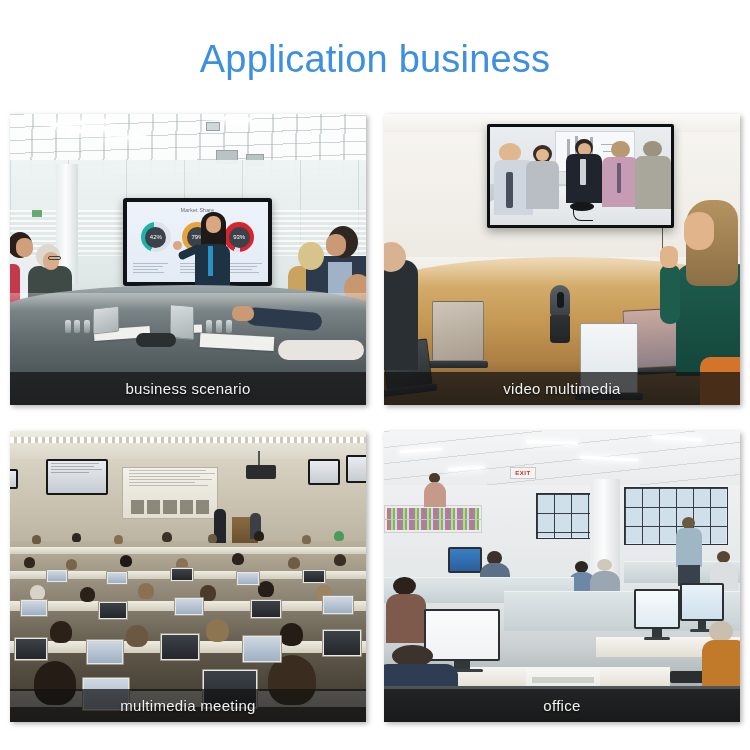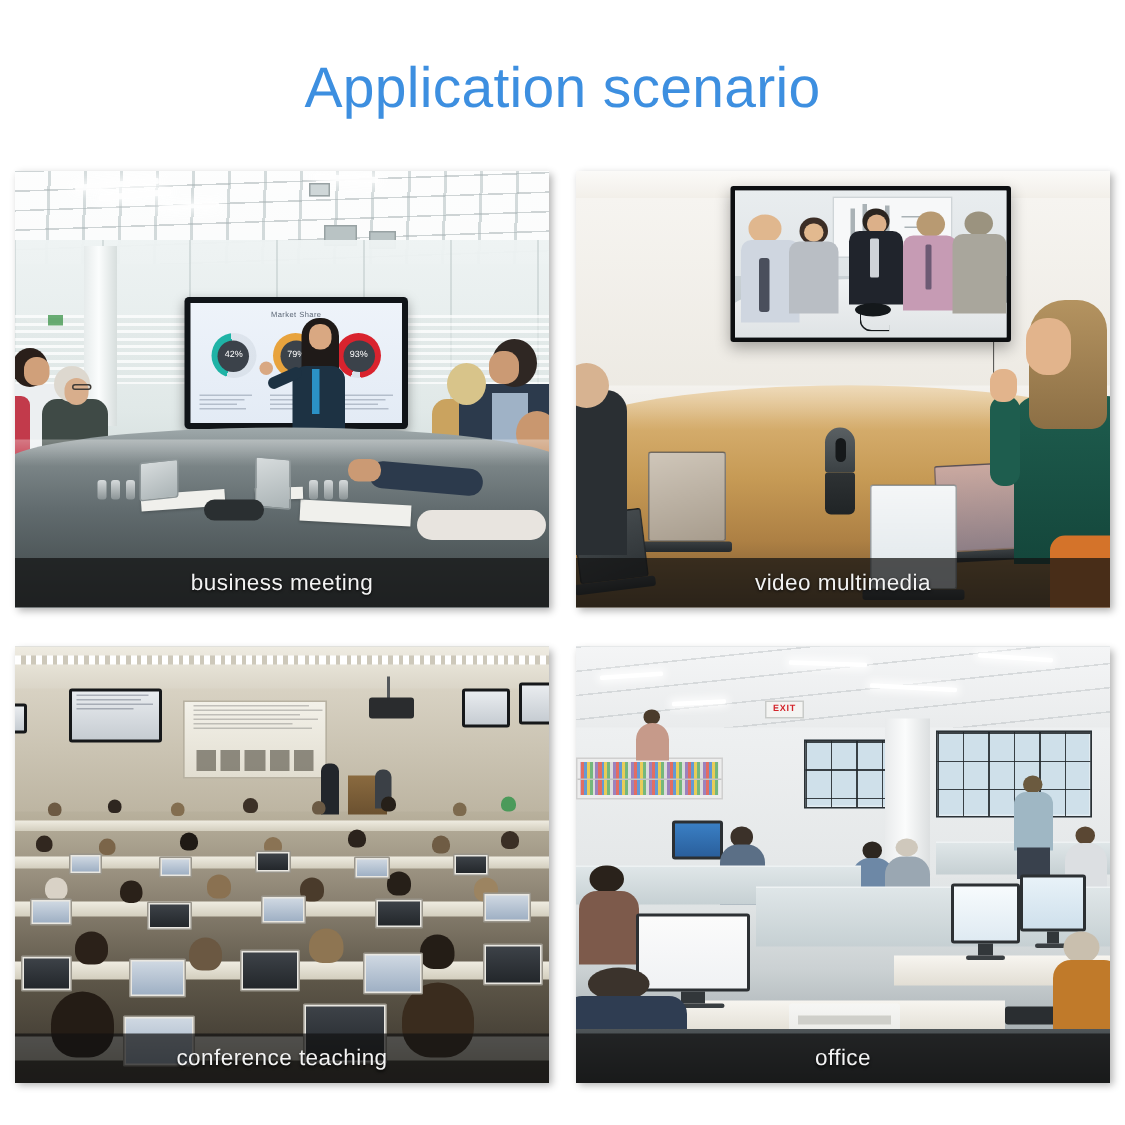--- a/index.html
+++ b/index.html
@@ -637,21 +637,21 @@
   .of-foreground {
     position:absolute; bottom:0; left:0; width:100%; height:36px;
     background:linear-gradient(180deg,#4f5558,#2b2f31);
   }
 </style>
 </head>
 <body>
 
 <div class="page">
 
-  <div class="page-title">Application scenario</div>
+  <div class="page-title">Application business</div>
 
   <div class="grid">
 
     <div class="panel">
       <div class="scene">
         <div class="bm-bg"></div>
 
         <div class="bm-ceiling"></div>
         <div class="bm-light bm-l1"></div>
         <div class="bm-light bm-l2"></div>
@@ -746,21 +746,21 @@
         <div class="bm-mic bm-m5"></div>
         <div class="bm-mic bm-m6"></div>
         <div class="bm-conf-unit"></div>
         <div class="bm-paper bm-p1"></div>
         <div class="bm-paper bm-p2"></div>
         <div class="bm-paper bm-p3"></div>
         <div class="bm-b2arm"></div>
         <div class="bm-b2hand"></div>
         <div class="bm-b3arm"></div>
       </div>
-      <div class="caption-bar">business meeting</div>
+      <div class="caption-bar">business scenario</div>
     </div>
 
     <div class="panel">
       <div class="scene">
         <div class="vc-bg"></div>
         <div class="vc-ceiling"></div>
         <div class="vc-wall"></div>
 
         <div class="vc-tv">
           <div class="vc-tv-screen">
@@ -978,21 +978,21 @@
             </div>
 
           <div class="mt-lap" style="top:148px;left:72px;width:48px;height:34px;">
               <div class="s"></div>
             </div>
           <div class="mt-lap dark" style="top:140px;left:192px;width:56px;height:40px;">
               <div class="s"></div>
             </div>
         </div>
       </div>
-      <div class="caption-bar">conference teaching</div>
+      <div class="caption-bar">multimedia meeting</div>
     </div>
 
     <div class="panel">
       <div class="scene">
         <div class="of-bg"></div>
         <div class="of-ceiling"></div>
         <div class="of-tube of-t1"></div>
         <div class="of-tube of-t2"></div>
         <div class="of-tube of-t3"></div>
         <div class="of-tube of-t4"></div>

